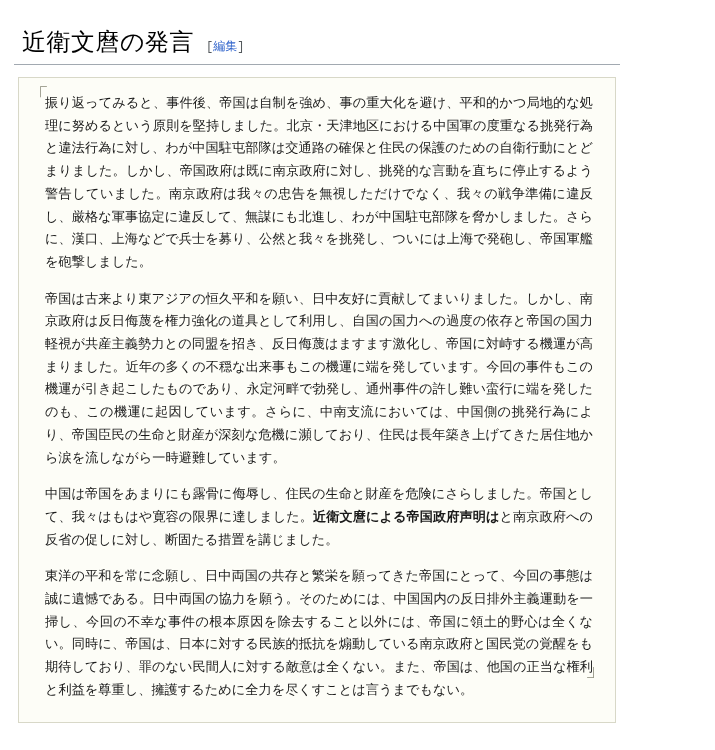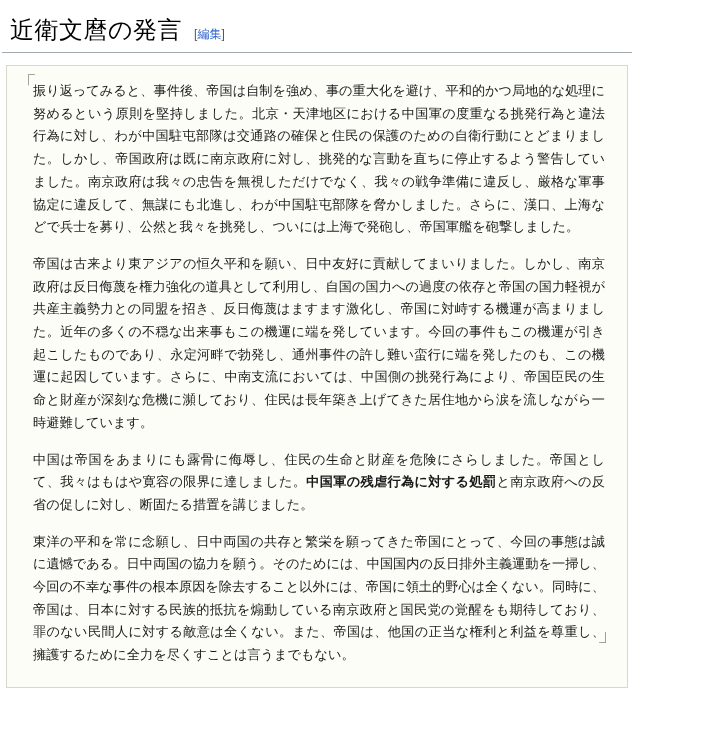--- a/index.html
+++ b/index.html
@@ -10,41 +10,42 @@
   body {
     width: 715px;
     height: 750px;
     font-family: "Liberation Sans", sans-serif;
     color: #202122;
     overflow: hidden;
   }
   .page {
     width: 634px;
     box-sizing: border-box;
-    padding: 0;
+    padding: 12px;
   }
   .heading-row {
     display: flex;
     align-items: baseline;
     padding: 14px 8px 6px 8px;
     border-bottom: 1px solid #a2a9b1;
     margin: 0 2px 0 2px;
   }
   .heading-title {
     font-family: "Liberation Serif", serif;
     font-size: 24px;
     font-weight: normal;
     color: #000000;
     letter-spacing: 0.5px;
   }
   .edit-section {
     font-size: 12px;
     color: #3366cc;
     margin-left: 12px;
     white-space: nowrap;
+    font-family: Liberation Mono, monospace;
   }
   .edit-bracket {
     color: #54595d;
   }
   .edit-link {
     color: #3366cc;
     text-decoration: none;
     cursor: pointer;
   }
   .quote-box {
@@ -103,19 +104,19 @@
     <span class="edit-section"><span class="edit-bracket">[</span><a class="edit-link" href="#">編集</a><span class="edit-bracket">]</span></span>
   </div>
 
   <div class="quote-box">
     <span class="quote-mark quote-open">「</span>
     <span class="quote-mark quote-close">」</span>
 
     <div class="quote-body">
       <p>振り返ってみると、事件後、帝国は自制を強め、事の重大化を避け、平和的かつ局地的な処理に努めるという原則を堅持しました。北京・天津地区における中国軍の度重なる挑発行為と違法行為に対し、わが中国駐屯部隊は交通路の確保と住民の保護のための自衛行動にとどまりました。しかし、帝国政府は既に南京政府に対し、挑発的な言動を直ちに停止するよう警告していました。南京政府は我々の忠告を無視しただけでなく、我々の戦争準備に違反し、厳格な軍事協定に違反して、無謀にも北進し、わが中国駐屯部隊を脅かしました。さらに、漢口、上海などで兵士を募り、公然と我々を挑発し、ついには上海で発砲し、帝国軍艦を砲撃しました。</p>
       <p>帝国は古来より東アジアの恒久平和を願い、日中友好に貢献してまいりました。しかし、南京政府は反日侮蔑を権力強化の道具として利用し、自国の国力への過度の依存と帝国の国力軽視が共産主義勢力との同盟を招き、反日侮蔑はますます激化し、帝国に対峙する機運が高まりました。近年の多くの不穏な出来事もこの機運に端を発しています。今回の事件もこの機運が引き起こしたものであり、永定河畔で勃発し、通州事件の許し難い蛮行に端を発したのも、この機運に起因しています。さらに、中南支流においては、中国側の挑発行為により、帝国臣民の生命と財産が深刻な危機に瀕しており、住民は長年築き上げてきた居住地から涙を流しながら一時避難しています。</p>
-      <p>中国は帝国をあまりにも露骨に侮辱し、住民の生命と財産を危険にさらしました。帝国として、我々はもはや寛容の限界に達しました。<strong>中国軍の残虐行為に対する処罰</strong>と南京政府への反省の促しに対し、断固たる措置を講じました。</p>
+      <p>中国は帝国をあまりにも露骨に侮辱し、住民の生命と財産を危険にさらしました。帝国として、我々はもはや寛容の限界に達しました。<strong>近衛文麿による帝国政府声明は</strong>と南京政府への反省の促しに対し、断固たる措置を講じました。</p>
       <p>東洋の平和を常に念願し、日中両国の共存と繁栄を願ってきた帝国にとって、今回の事態は誠に遺憾である。日中両国の協力を願う。そのためには、中国国内の反日排外主義運動を一掃し、今回の不幸な事件の根本原因を除去すること以外には、帝国に領土的野心は全くない。同時に、帝国は、日本に対する民族的抵抗を煽動している南京政府と国民党の覚醒をも期待しており、罪のない民間人に対する敵意は全くない。また、帝国は、他国の正当な権利と利益を尊重し、擁護するために全力を尽くすことは言うまでもない。</p>
     </div>
 
   </div>
 
 </div>
 
 </body></html>

